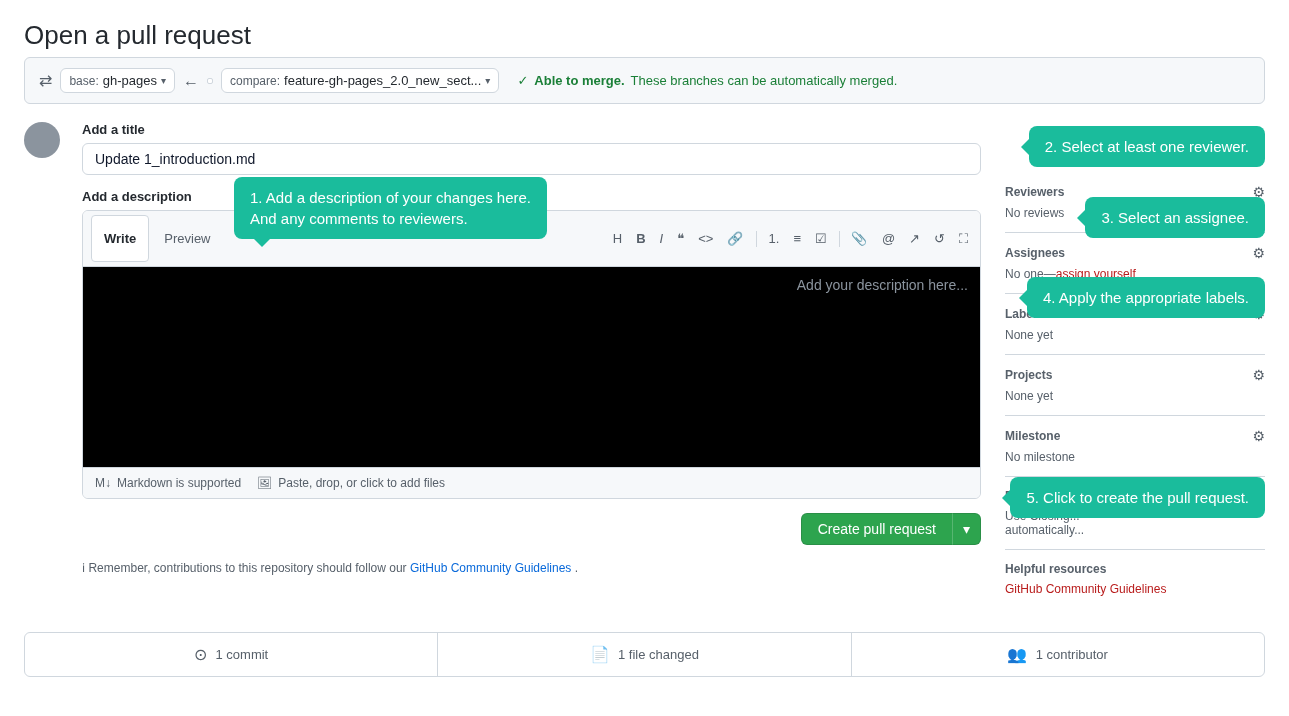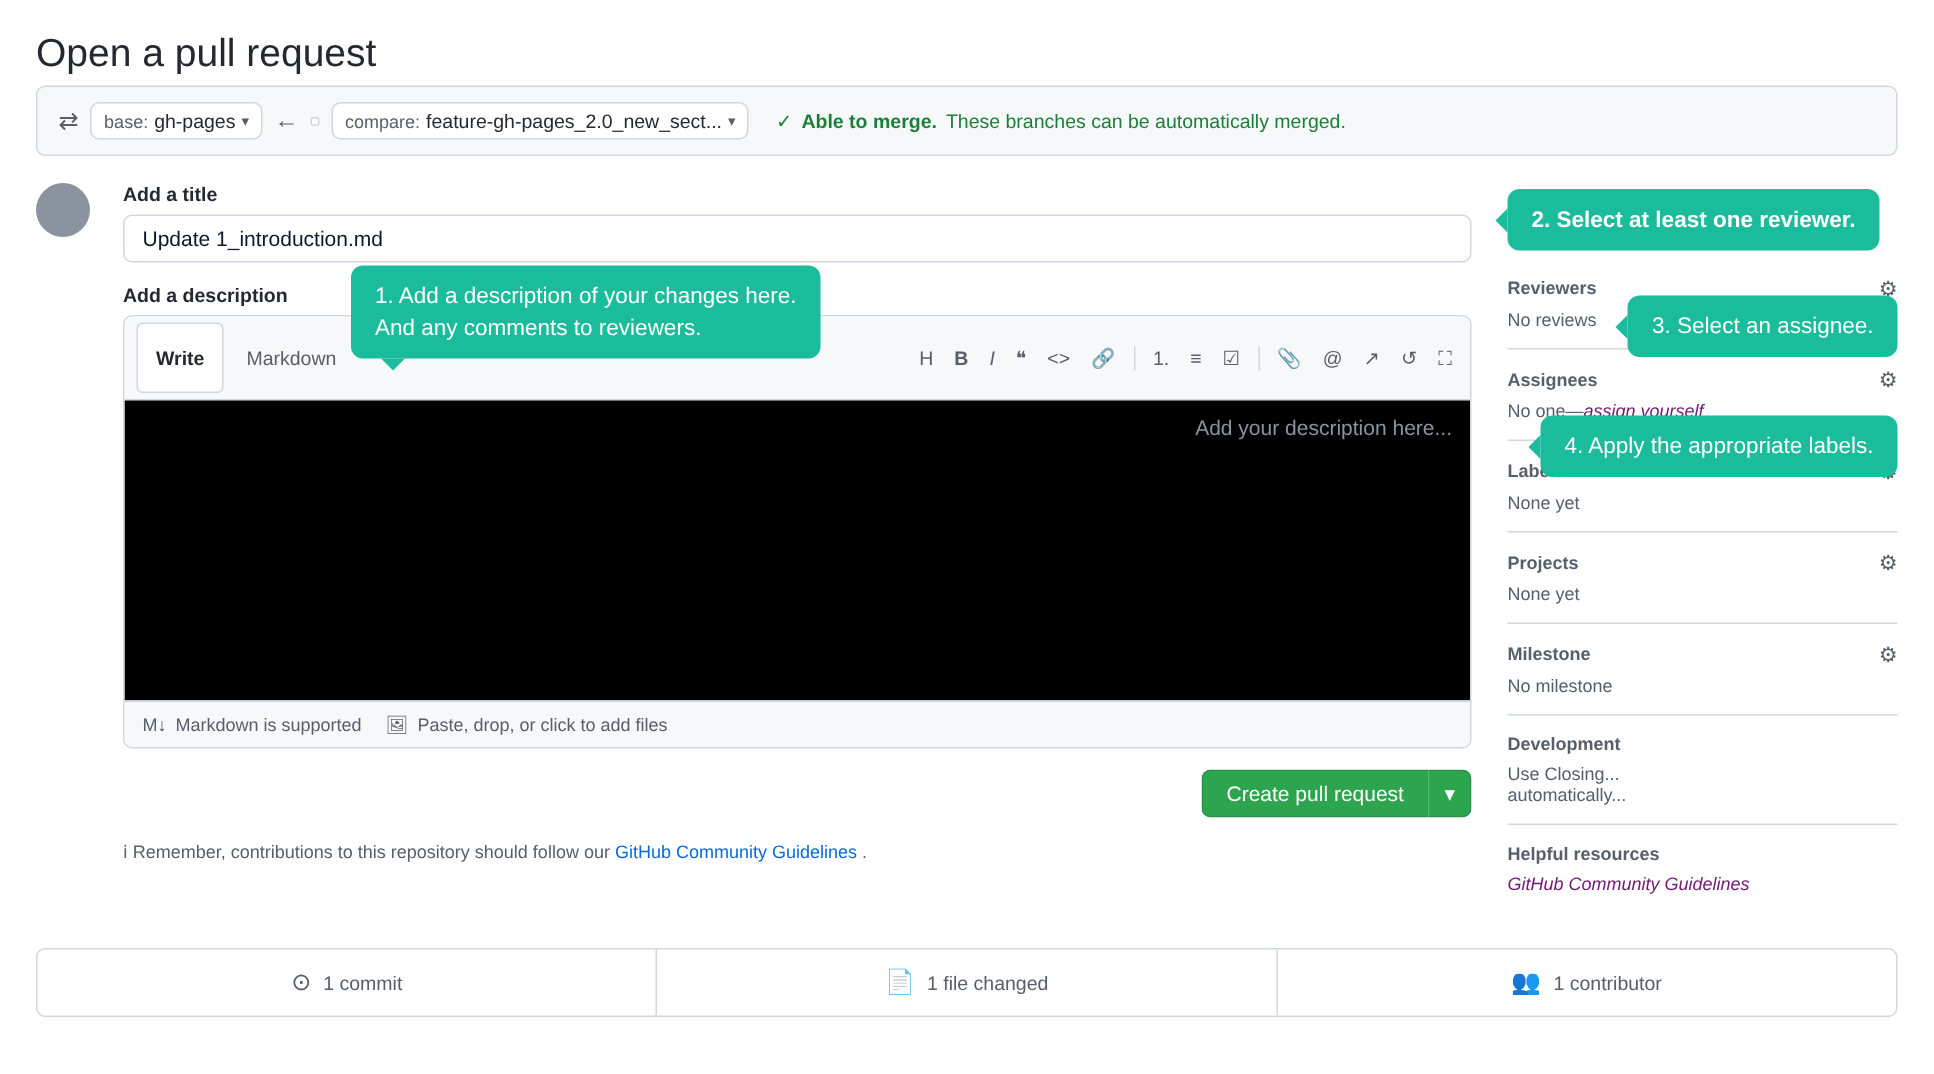--- a/index.html
+++ b/index.html
@@ -55,21 +55,21 @@
     .footer-note { font-size: 12px; color: #57606a; margin-top: 14px; }
     .footer-note a { color: #0969da; text-decoration: none; }
 
     
     .sidebar-section { padding: 12px 0; border-bottom: 1px solid #d0d7de; }
     .sidebar-section:last-child { border-bottom: none; }
     .sidebar-section-header { display: flex; align-items: center; justify-content: space-between; margin-bottom: 6px; }
     .sidebar-section-title { font-size: 12px; font-weight: 600; color: #57606a; }
     .sidebar-gear { color: #57606a; cursor: pointer; font-size: 14px; }
     .sidebar-value { font-size: 12px; color: #57606a; }
-    .sidebar-value a { color: #701a75; text-decoration: none; font-style: italic; }
+    .sidebar-value a { color: #b91c1c; text-decoration: none; }
 
     
     .stats-bar { display: flex; align-items: center; border: 1px solid #d0d7de; border-radius: 6px; margin-top: 24px; overflow: hidden; }
     .stats-item { flex: 1; display: flex; align-items: center; justify-content: center; gap: 8px; padding: 12px; font-size: 13px; color: #57606a; border-right: 1px solid #d0d7de; }
     .stats-item:last-child { border-right: none; }
 
     
     .callout {
       position: relative;
       background: #1abc9c;
@@ -128,42 +128,43 @@
       <strong>Able to merge.</strong>
       <span>These branches can be automatically merged.</span>
     </div>
   </div>
 
   <div class="main-layout relative-wrapper" style="position:relative;">
 
     <div class="callout callout-bottom-left" style="position:absolute; top:55px; left:210px; z-index:10; max-width:320px; white-space:pre-line;">1. Add a description of your changes here.
 And any comments to reviewers.</div>
 
-    <div class="callout callout-left" style="position:absolute; top:4px; right:12px; z-index:10; max-width:280px;font-weight:bold;">2. Select at least one reviewer.</div>
+    <div class="callout callout-left" style="position:absolute; top:4px; right:0; z-index:10; max-width:280px;">2. Select at least one reviewer.</div>
 
     <div class="callout callout-left" style="position:absolute; top:75px; right:0; z-index:10; max-width:250px;">3. Select an assignee.</div>
 
     <div class="callout callout-left" style="position:absolute; top:155px; right:0; z-index:10; max-width:290px;">4. Apply the appropriate labels.</div>
 
+    <div class="callout callout-left" style="position:absolute; bottom:90px; right:0; z-index:10; max-width:290px;">5. Click to create the pull request.</div>
 
     <div class="main-content">
       <div class="pr-form">
         <div class="avatar"></div>
         <div class="form-area">
           
           <div class="add-title-label">Add a title</div>
           <input class="title-input" type="text" value="Update 1_introduction.md" style="">
 
           
           <div class="description-label">Add a description</div>
           <div class="editor-container">
             <div class="editor-tabs">
               <div class="editor-tab-group">
                 <div class="editor-tab active">Write</div>
-                <div class="editor-tab">Markdown</div>
+                <div class="editor-tab">Preview</div>
               </div>
               <div class="editor-toolbar">
                 <button class="toolbar-btn">H</button>
                 <button class="toolbar-btn"><strong>B</strong></button>
                 <button class="toolbar-btn"><em>I</em></button>
                 <button class="toolbar-btn">❝</button>
                 <button class="toolbar-btn">&lt;&gt;</button>
                 <button class="toolbar-btn">🔗</button>
                 <div class="toolbar-sep"></div>
                 <button class="toolbar-btn">1.</button>

